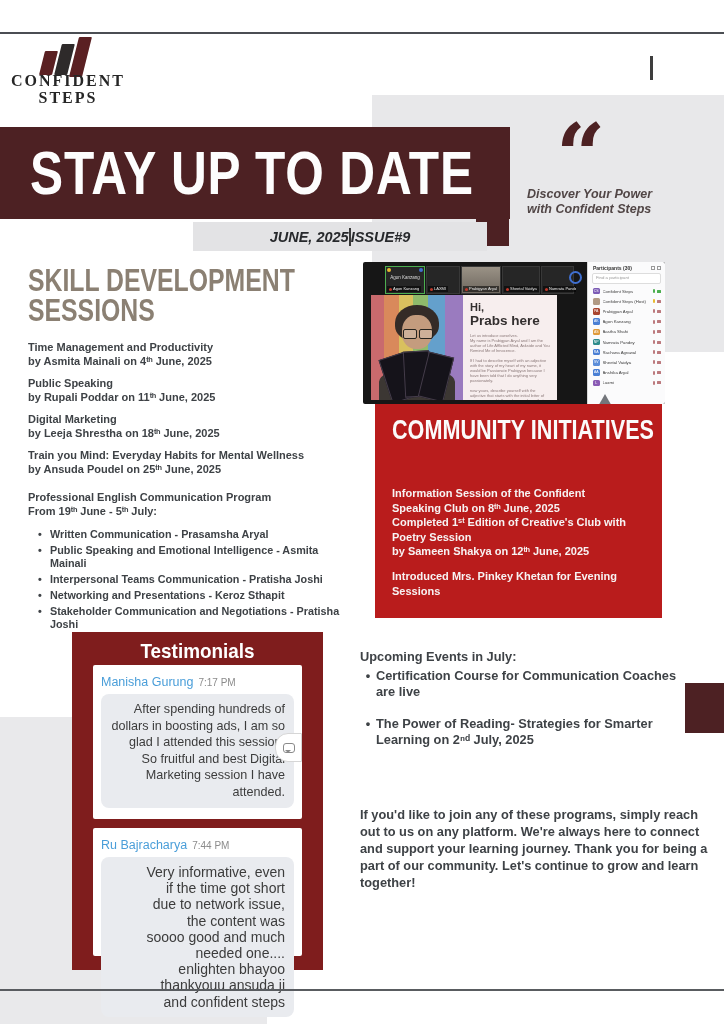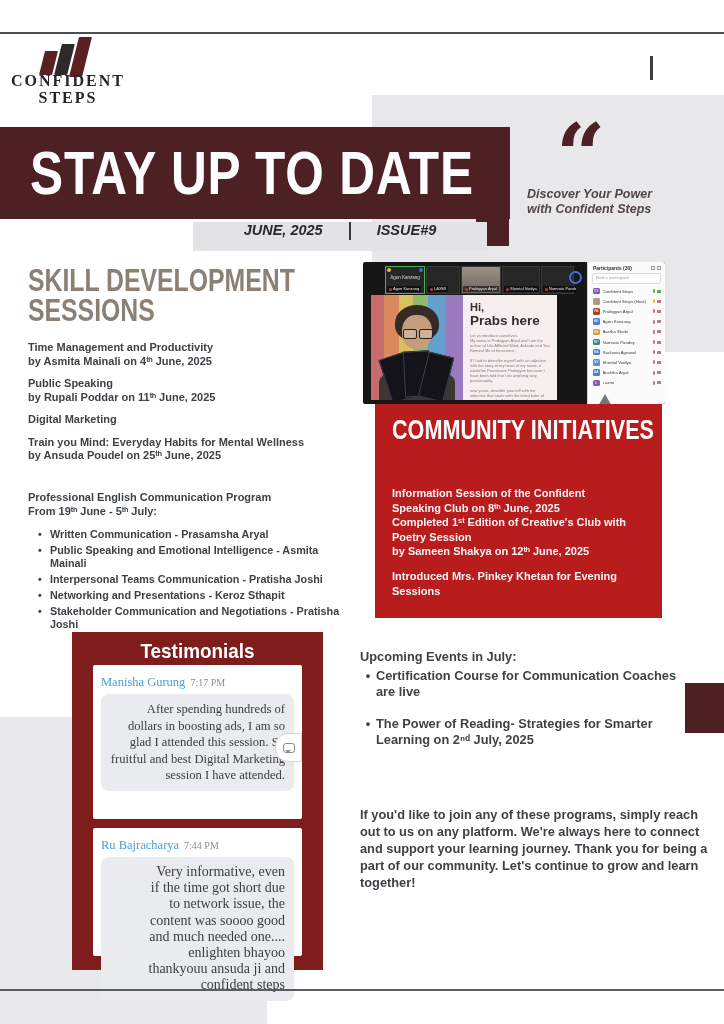--- a/index.html
+++ b/index.html
@@ -17,21 +17,21 @@
   .brand{left:6px;top:72px;width:124px;text-align:center;color:#262626;
          font-family:"Liberation Serif","DejaVu Serif",serif;font-weight:bold;
          font-size:16px;letter-spacing:2px;line-height:17px;white-space:pre-line;}
   .tick{left:650px;top:56px;width:3px;height:24px;background:#3e3e3e;}
   .gray-right{left:372px;top:95px;width:352px;height:257px;background:#e8e8ea;}
   .banner{left:0;top:127px;width:510px;height:92px;background:#4d2123;}
   .banner-title{position:absolute;left:30px;top:13px;color:#fdfdfd;font-weight:bold;
       font-size:62px;line-height:66px;letter-spacing:1px;transform:scaleX(.8);transform-origin:0 50%;white-space:nowrap;}
   .banner-tab{left:476px;top:219px;width:33px;height:27px;background:#4d2123;}
   .issue-bar{left:193px;top:222px;width:294px;height:29px;background:#e3e3e5;
-      display:flex;justify-content:center;gap:26px;
+      display:flex;align-items:center;justify-content:center;
       font-style:italic;font-weight:bold;font-size:14.5px;color:#27292c;}
   .issue-divider{width:2px;height:18px;background:#3a3a3a;}
   .quote-mark{left:556px;top:112px;font-family:"DejaVu Serif","Liberation Serif",serif;
       font-weight:bold;font-size:86px;line-height:86px;color:#4d2123;}
   .tagline{left:527px;top:187px;width:150px;font-style:italic;font-weight:bold;
       font-size:12.5px;line-height:15px;color:#514646;white-space:pre-line;}
 
   
   .skill-heading{left:28px;top:266px;color:#8b8073;font-weight:bold;font-size:31px;
       line-height:30px;transform:scaleX(.8);transform-origin:0 0;white-space:pre-line;}
@@ -107,21 +107,21 @@
   .events .dot{width:16px;flex:none;text-align:center;}
   .closing{left:360px;top:766px;width:352px;color:#3e4246;font-weight:bold;font-size:12.8px;line-height:17px;margin-top:40px;}
   .maroon-square{left:685px;top:683px;width:39px;height:50px;background:#4d2123;}
 
   
   .gray-left{left:0;top:717px;width:267px;height:307px;background:#e9e9eb;}
   .testi{left:72px;top:632px;width:251px;height:338px;background:#7f1d1d;z-index:2;}
   .testi-heading{position:absolute;left:0;top:7px;width:100%;text-align:center;color:#fff;
       font-weight:bold;font-size:21px;transform:scaleX(.9);}
   .chat-card{position:absolute;left:21px;width:209px;background:#fff;border-radius:2px;
-      padding:7px 8px;box-sizing:border-box;font-family:Liberation Serif, serif;}
+      padding:7px 8px;box-sizing:border-box;font-family:Liberation Sans, sans-serif;}
   .cc1{top:33px;height:154px;} .cc2{top:196px;height:128px;}
   .chat-name{font-size:12.5px;color:#4a9ed9;}
   .chat-time{font-size:10px;color:#8c8c8c;margin-left:5px;}
   .chat-bubble{margin-top:4px;background:#e9ebef;border-radius:8px;padding:7px 9px;
       font-size:12.6px;line-height:16.6px;color:#3c3c3c;text-align:right;}
   .cc2 .chat-bubble{font-size:14px;line-height:16.2px;padding-left:44px;}
   .reply-pill{position:absolute;right:0px;top:68px;width:25px;height:27px;background:#fff;
       border:1px solid #d6d6d6;border-radius:13px 0 0 13px;display:flex;align-items:center;justify-content:center;}
   .mini-bubble{width:10px;height:8px;border:1.5px solid #8a8a8a;border-radius:3px;position:relative;}
   .mini-bubble::after{content:'';position:absolute;bottom:-4px;left:1px;border:3px solid transparent;border-top-color:#8a8a8a;}
@@ -163,20 +163,21 @@
     <div class="session">
       <div>Time Management and Productivity</div>
       <div>by Asmita Mainali on 4ᵗʰ June, 2025</div>
     </div>
     <div class="session">
       <div>Public Speaking</div>
       <div>by Rupali Poddar on 11ᵗʰ June, 2025</div>
     </div>
     <div class="session">
       <div>Digital Marketing</div>
+      <div>by Leeja Shrestha on 18ᵗʰ June, 2025</div>
     </div>
     <div class="session">
       <div>Train you Mind: Everyday Habits for Mental Wellness</div>
       <div>by Ansuda Poudel on 25ᵗʰ June, 2025</div>
     </div>
   </div>
   <div class="abs program">Professional English Communication Program
 From 19ᵗʰ June - 5ᵗʰ July:</div>
   <div class="abs bullets">
     <div class="li">

